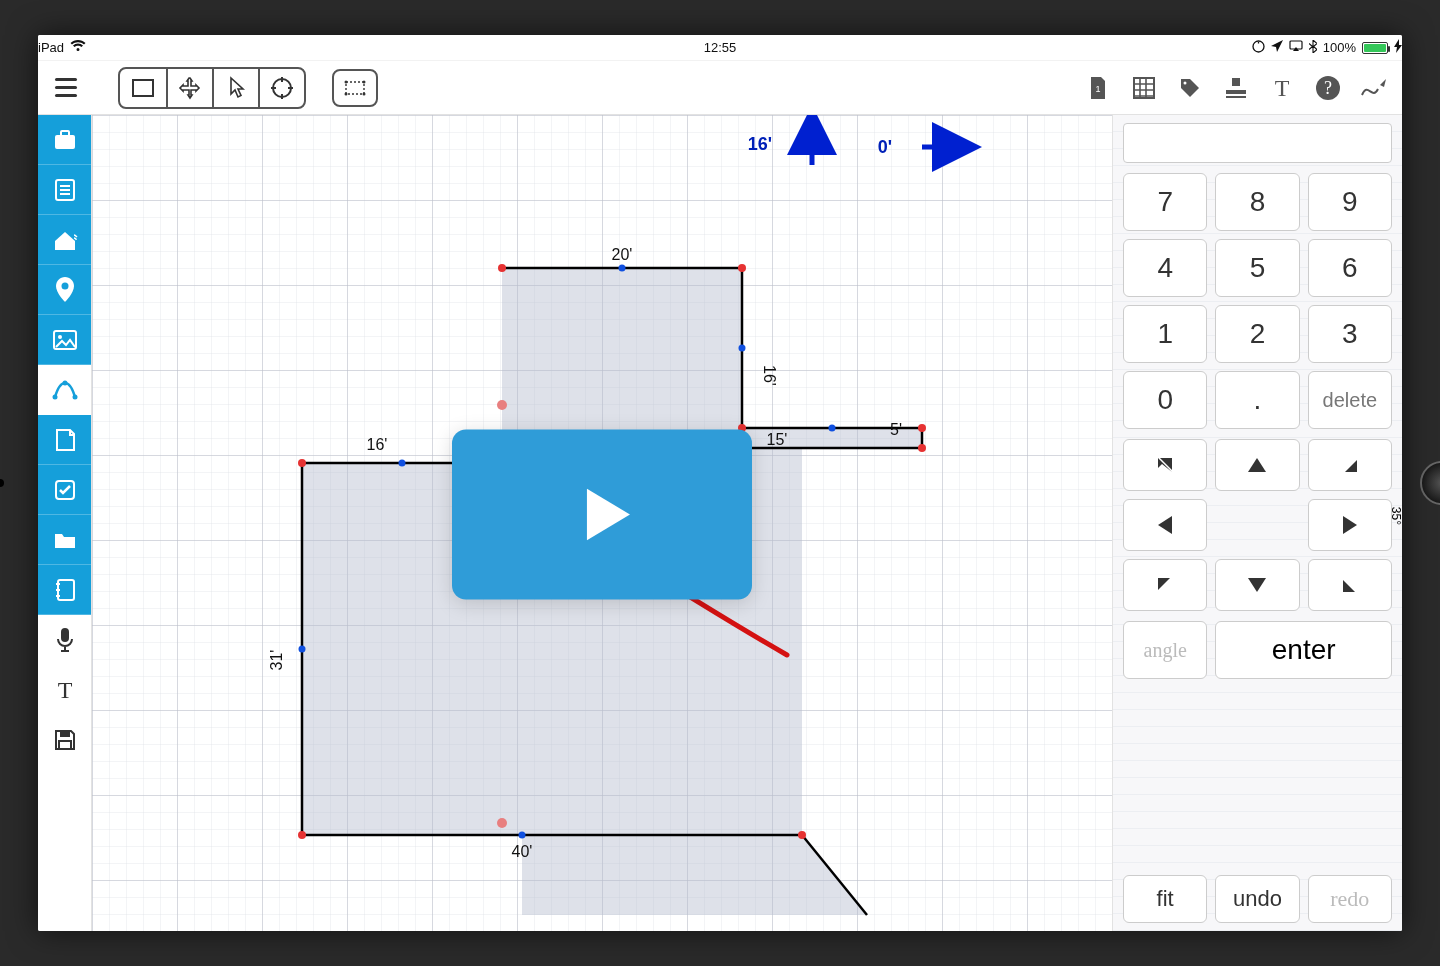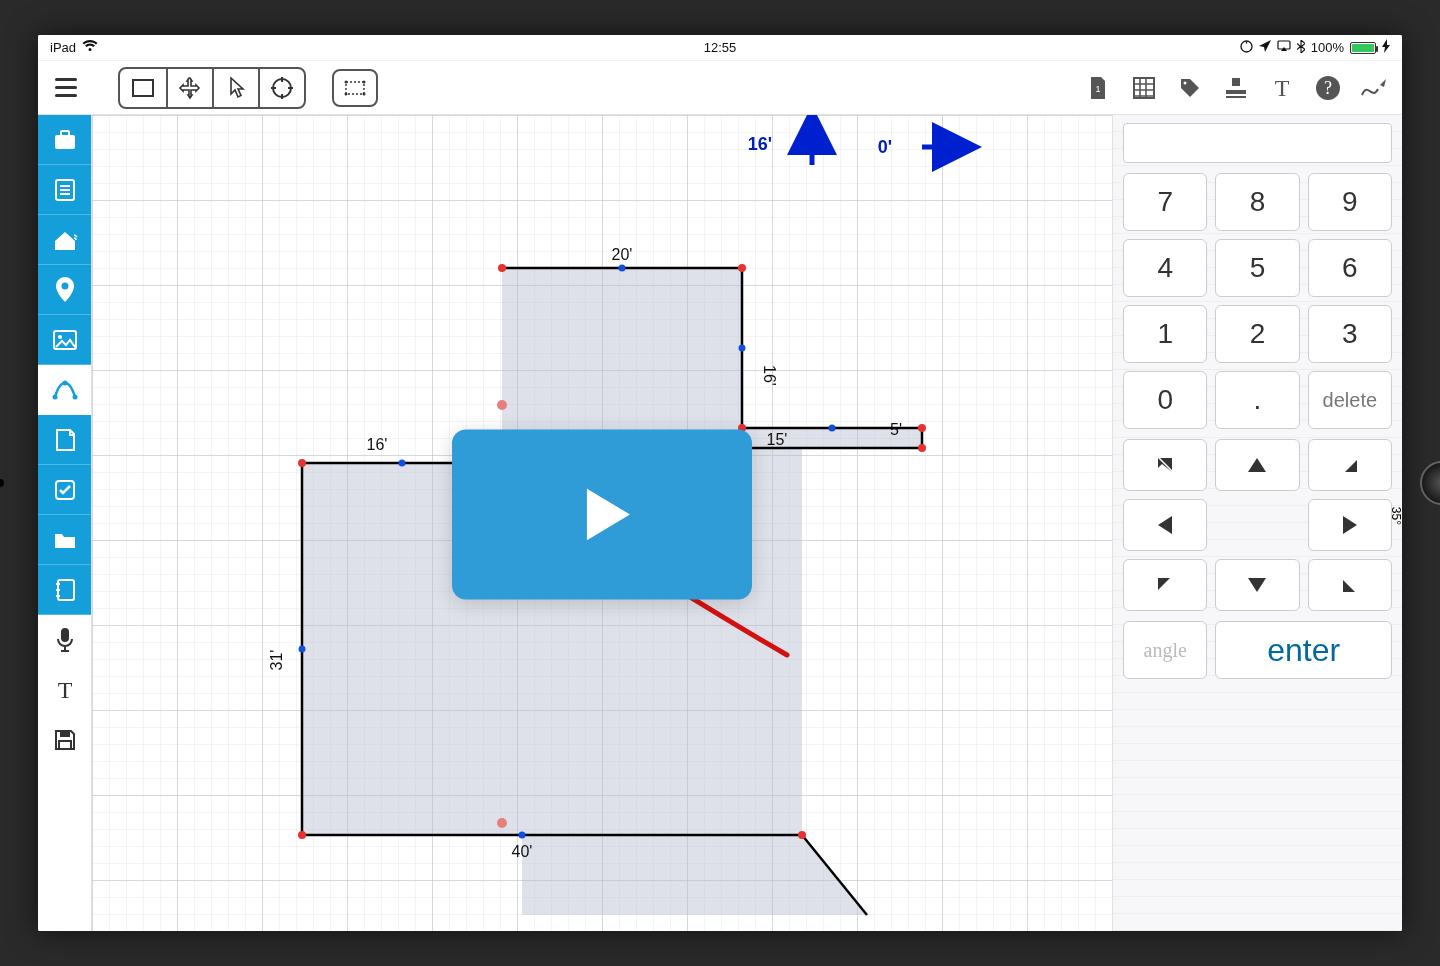--- a/index.html
+++ b/index.html
@@ -44,21 +44,21 @@
   }
 
   
   .statusbar {
     height: 26px;
     background: #fff;
     display: flex;
     align-items: center;
     font-size: 13px;
     color: #111;
-    padding: 0 12px;
+    padding: 0 0;
     position: relative;
     border-bottom: 1px solid rgba(0,0,0,.05);
   }
   .statusbar .left { display:flex; align-items:center; gap:6px; }
   .statusbar .center { position:absolute; left:50%; transform:translateX(-50%); font-weight:500; }
   .statusbar .right { margin-left:auto; display:flex; align-items:center; gap:6px; }
   .wifi { display:inline-block; }
   .battery {
     width: 26px; height: 12px; border: 1px solid #333; border-radius: 2px; position: relative;
     display:inline-block;
@@ -130,21 +130,21 @@
   .np-display {
     background:#fff; height:40px; border:1px solid #ccc; border-radius:4px;
   }
   .np-grid { display:grid; grid-template-columns: repeat(3,1fr); gap:8px; }
   .np-key, .np-act {
     background:#fff; border:1px solid #ccc; border-radius:6px;
     height:58px; display:flex; align-items:center; justify-content:center;
     font-size:28px; color:#333; cursor:pointer; font-weight:300;
   }
   .np-act { font-size:20px; color:#777;text-align:center; }
-  .np-act.enter { grid-column: 2 / span 2; color:#0369a1; font-size:32px; }
+  .np-act.enter { grid-column: 2 / span 2; color:#000000; font-size:28px; }
   .np-act.disabled { color:#bbb;font-family:Liberation Serif, serif; }
   .arrows { display:grid; grid-template-columns: repeat(3,1fr); gap:8px; }
   .arrow {
     background:#fff; border:1px solid #ccc; border-radius:6px;
     height:52px; display:flex; align-items:center; justify-content:center; cursor:pointer;
   }
   .arrow.blank { background:transparent; border-color:transparent; cursor:default; }
   .arrow svg { fill:#333; }
   .row3 { display:grid; grid-template-columns: repeat(3,1fr); gap:8px; }
 
@@ -542,16 +542,21 @@
           <span class="angle-label" style="position:absolute; right:-4px; top:50%; transform: translateY(-50%) rotate(90deg); transform-origin:right center;">35°</span>
         </div>
 
         <div class="np-grid">
           <div class="np-act disabled">angle</div>
           <div class="np-act enter">enter</div>
         </div>
 
         <div style="flex:1"></div>
 
+        <div class="row3">
+          <div class="np-act" style="height:48px;font-size:22px;color:#333">fit</div>
+          <div class="np-act" style="height:48px;font-size:22px;color:#333">undo</div>
+          <div class="np-act disabled" style="height:48px;font-size:22px">redo</div>
+        </div>
       </div>
     </div>
   </div>
 </div>
 
 </body></html>

